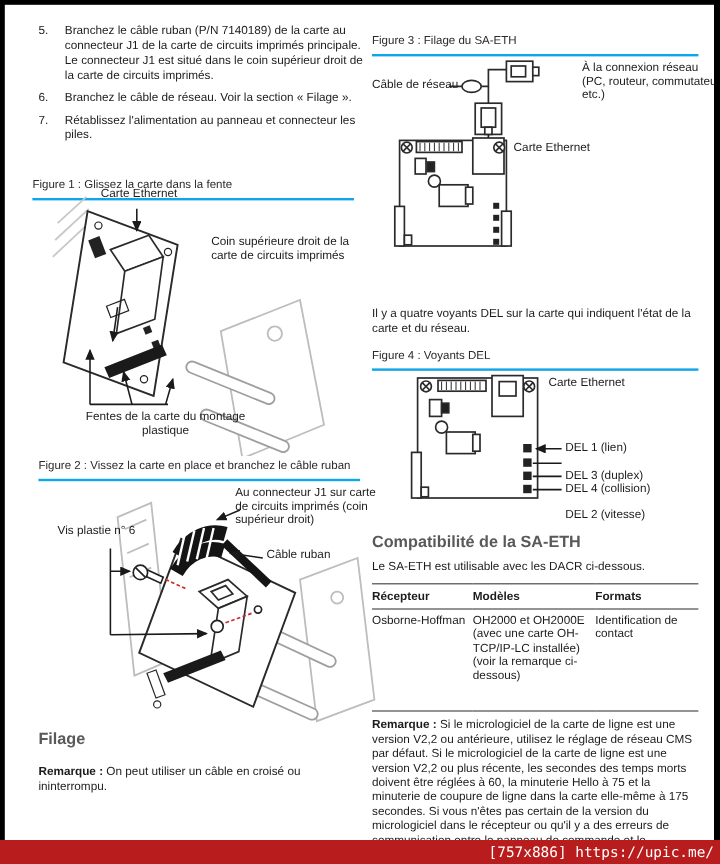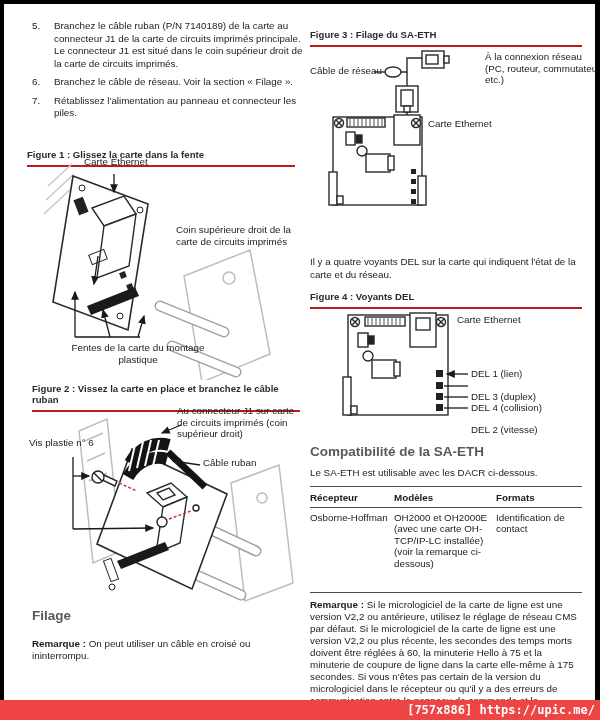--- a/index.html
+++ b/index.html
@@ -5,34 +5,34 @@
   * { margin:0; padding:0; box-sizing:border-box; }
   html,body { width:600px; height:720px; }
   body { background:#000; position:relative; font-family:"Liberation Sans", sans-serif; color:#1c1c1c; }
   .page { position:absolute; left:4px; top:4px; width:591px; height:696px; background:#fff; overflow:hidden; }
   .abs { position:absolute; }
   .body-text { font-size:9.8px; line-height:12.5px; color:#1c1c1c; }
   .steps { left:28px; top:16px; width:276px; }
   .step { display:flex; margin-bottom:6px; }
   .step-num { width:22px; flex:0 0 22px; }
   .step-text { flex:1; }
-  .fig-cap { font-size:9.6px; line-height:11px; font-weight:bold; color:#2a2a2a;
-             border-bottom:2px solid #b91c1c; padding-bottom:5px; }
+  .fig-cap { font-size:9.6px; line-height:11px; font-weight:normal; color:#2a2a2a;
+             border-bottom:2px solid #0ea5e9; padding-bottom:5px; }
   .h2 { font-size:13.5px; line-height:15px; font-weight:bold; color:#59595b; }
   .fig { position:absolute; }
   .fig svg { position:absolute; left:0; top:0; }
   .fig-label { position:absolute; font-size:9.8px; line-height:11.5px; color:#1c1c1c; }
   .center { text-align:center; }
   .compat-block { left:306px; top:482px; width:272px; }
   table.compat { width:272px; border-collapse:collapse; border-top:1.5px solid #4c4c4e;
                  border-bottom:1.5px solid #4c4c4e; font-size:9.8px; line-height:11.5px; }
   table.compat th { text-align:left; font-weight:bold; padding:5px 4px 3px 0; border-bottom:1.5px solid #4c4c4e;margin-left:22px; }
   table.compat td { vertical-align:top; padding:4px 4px 23px 0; }
   .remark { font-size:9.8px; line-height:12px; margin-top:6px; }
-  .wm-bar { left:0; top:700px; width:600px; height:20px; background:#ef4444; text-align:right;font-weight:bold; }
+  .wm-bar { left:0; top:700px; width:600px; height:20px; background:#b91c1c; text-align:right; }
   .wm-text { color:#fff; font-family:"DejaVu Sans Mono", monospace; font-size:12px; line-height:20px; padding-right:5px; }
 </style>
 </head>
 <body>
 
 <div class="page">
 
   <div class="abs steps">
     <div class="step body-text">
       <span class="step-num">5.</span>
@@ -90,27 +90,27 @@
       <g stroke="#1a1a1a" stroke-width="1.3">
         <line x1="82" y1="18" x2="82" y2="36" marker-end="url(#ar1)"></line>
         <line x1="66" y1="100" x2="62" y2="128" marker-end="url(#ar1)"></line>
         <line x1="43" y1="181" x2="108" y2="181"></line>
         <line x1="43" y1="181" x2="43" y2="136" marker-end="url(#ar1)"></line>
         <line x1="78" y1="181" x2="71" y2="154" marker-end="url(#ar1)"></line>
         <line x1="106" y1="181" x2="112" y2="160" marker-end="url(#ar1)"></line>
       </g>
     </svg>
     <div class="fig-label" style="left:52px; top:0; width:110px;">Carte Ethernet</div>
-    <div class="fig-label" style="left:144px; top:40px; width:118px;margin-top:28px;">Coin supérieure droit de la carte de circuits imprimés</div>
+    <div class="fig-label" style="left:144px; top:40px; width:118px;">Coin supérieure droit de la carte de circuits imprimés</div>
     <div class="fig-label center" style="left:36px; top:186px; width:140px;">Fentes de la carte du montage plastique</div>
   </div>
 
   <div class="abs fig-cap" style="left:28px; top:379px; width:268px;">Figure 2 : Vissez la carte en place et branchez le câble ruban</div>
 
-  <div class="fig" style="left:25px; top:397px; width:268px; height:212px;">
+  <div class="fig" style="left:44px; top:397px; width:268px; height:212px;">
     <svg width="268" height="212" viewBox="0 0 268 212">
       <defs>
         <marker id="ar2" markerWidth="8" markerHeight="8" refX="6" refY="3" orient="auto">
           <path d="M0,0 L7,3 L0,6 z" fill="#1a1a1a"></path>
         </marker>
       </defs>
       <g fill="#fff" stroke="#bdbdbd" stroke-width="1.5">
         <polygon points="50,30 78,18 92,150 64,162"></polygon>
         <line x1="56" y1="40" x2="74" y2="32"></line>
           <line x1="58" y1="60" x2="76" y2="52"></line>

